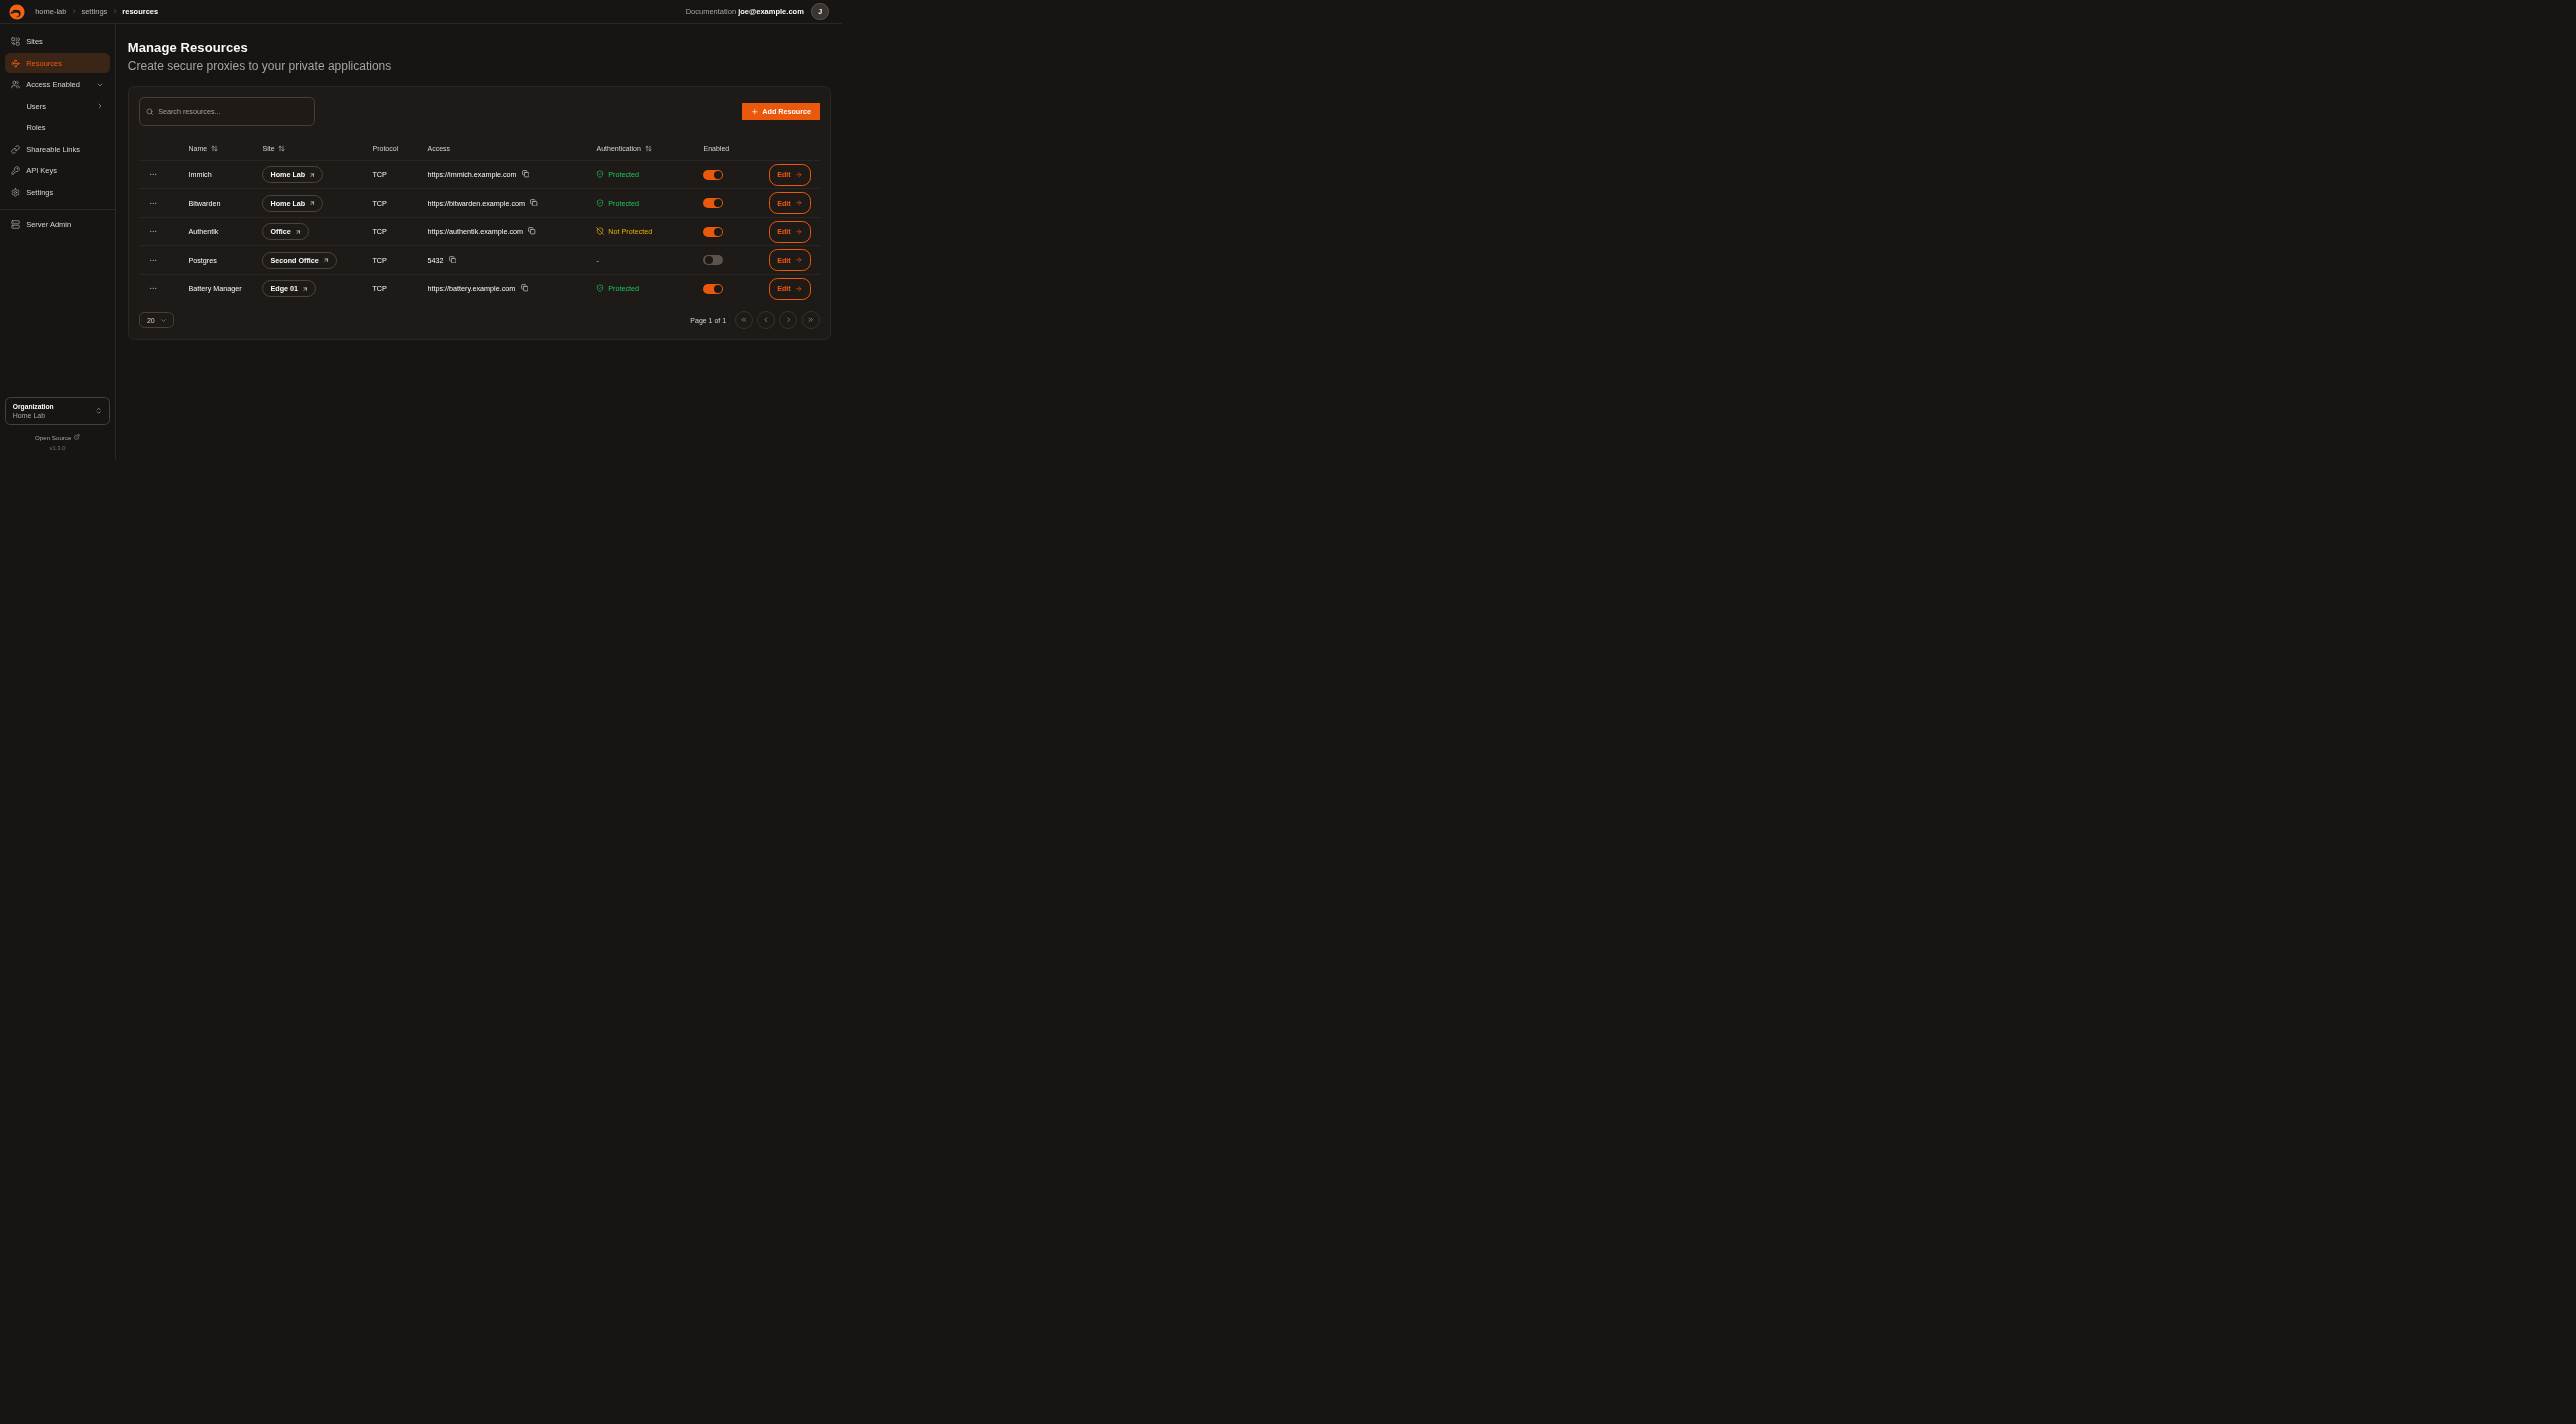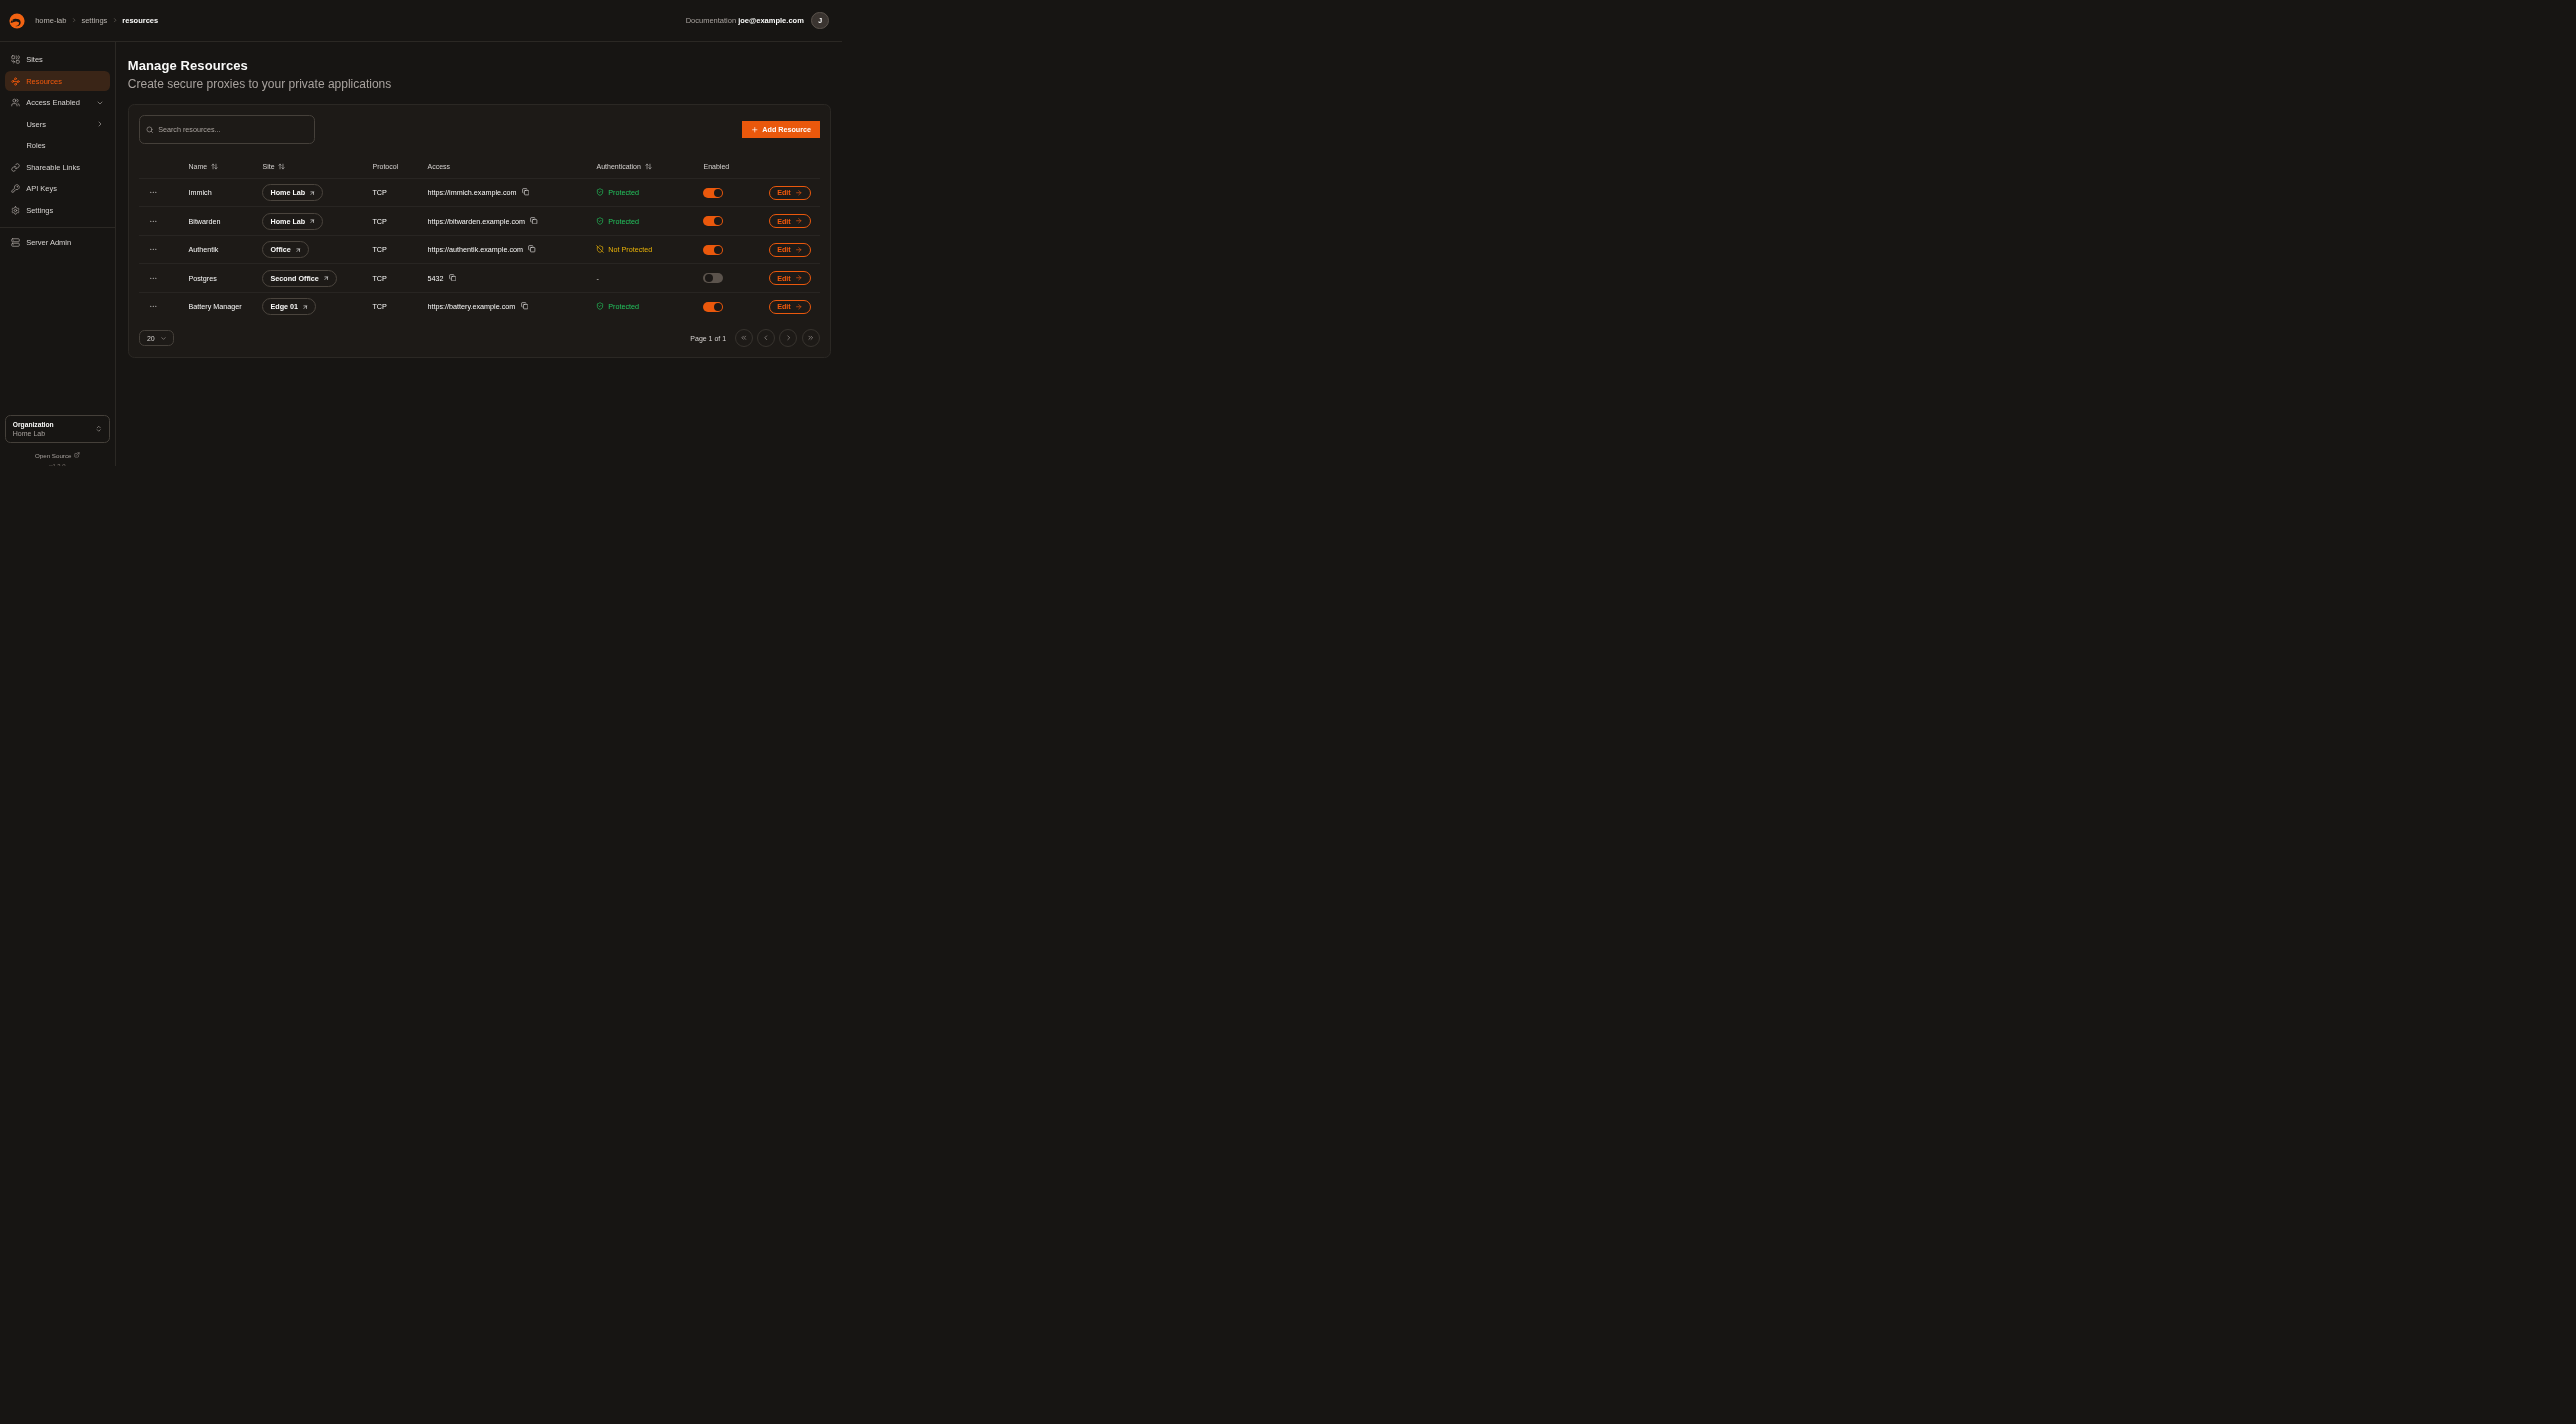--- a/index.html
+++ b/index.html
@@ -17,21 +17,21 @@
     --green:#22c55e;
     --amber:#eab308;
   }
   *{box-sizing:border-box;margin:0;padding:0}
   html,body{width:842px;height:466px;overflow:hidden;background:var(--bg);
     font-family:"Liberation Sans","DejaVu Sans",sans-serif;color:var(--txt);}
   svg{display:block;flex:none}
   button{font-family:inherit;background:none;border:none;color:inherit;cursor:pointer}
 
   
-  .topbar{height:42px;display:flex;align-items:center;padding:0 13px 0 7.5px;border-bottom:0.5px solid var(--border)}
+  .topbar{height:24px;display:flex;align-items:center;padding:0 13px 0 7.5px;border-bottom:0.5px solid var(--border)}
   .logo{width:18px;height:18px;flex:none}
   .crumbs{display:flex;align-items:center;gap:4.3px;margin-left:9.7px;font-size:7.5px;color:#b9b4af}
   .crumb{color:#b9b4af}
   .crumb.current{color:var(--txt);font-weight:700}
   .crumb-sep{color:#7c766f}
   .topbar-right{margin-left:auto;display:flex;align-items:center}
   .doc-link{font-size:7.5px;color:var(--txt-2)}
   .user-email{font-size:7.5px;font-weight:700;color:var(--txt);margin-left:2px}
   .avatar{width:17.7px;height:17.7px;border-radius:50%;background:#3a3430;border:0.5px solid #5a534c;
     display:flex;align-items:center;justify-content:center;font-size:7px;font-weight:600;margin-left:7.5px}
@@ -94,21 +94,21 @@
   .auth.auth-not_protected{color:var(--amber)}
   .auth.auth-not_protected .ic-shield-off{display:block}
   .auth.auth-none{color:var(--head-txt)}
   .switch{width:19.3px;height:10.2px;border-radius:5.4px;position:relative;flex:none}
   .switch .knob{position:absolute;top:1.1px;width:8px;height:8px;border-radius:50%;background:#1b1816}
   .switch.on{background:var(--accent)}
   .switch.on .knob{right:1.1px}
   .switch.off{background:#5b534c}
   .switch.off .knob{left:1.1px}
   .c-edit{justify-content:flex-end;padding-right:8.6px}
-  .edit-btn{display:flex;align-items:center;gap:4.3px;height:14px;padding:0 7.5px;border-radius:8.6px;
+  .edit-btn{display:flex;align-items:center;gap:4.3px;height:22px;padding:0 7.5px;border-radius:8.6px;
     border:0.5px solid var(--accent);color:var(--accent-text);font-size:7.2px;font-weight:700}
 
   
   .pager{display:flex;align-items:center;justify-content:space-between;margin-top:8.6px}
   .page-size{display:flex;align-items:center;gap:5.4px;height:16.6px;padding:0 6.4px;border:0.5px solid var(--border-soft);
     border-radius:5.4px;font-size:7px;color:var(--head-txt)}
   .pager-right{display:flex;align-items:center;gap:8.6px}
   .page-status{font-size:7px;color:var(--head-txt)}
   .pg-btns{display:flex;align-items:center;gap:4.3px}
   .pg-btn{width:18px;height:18px;border-radius:50%;border:0.5px solid var(--border-softer);color:var(--txt-2);

